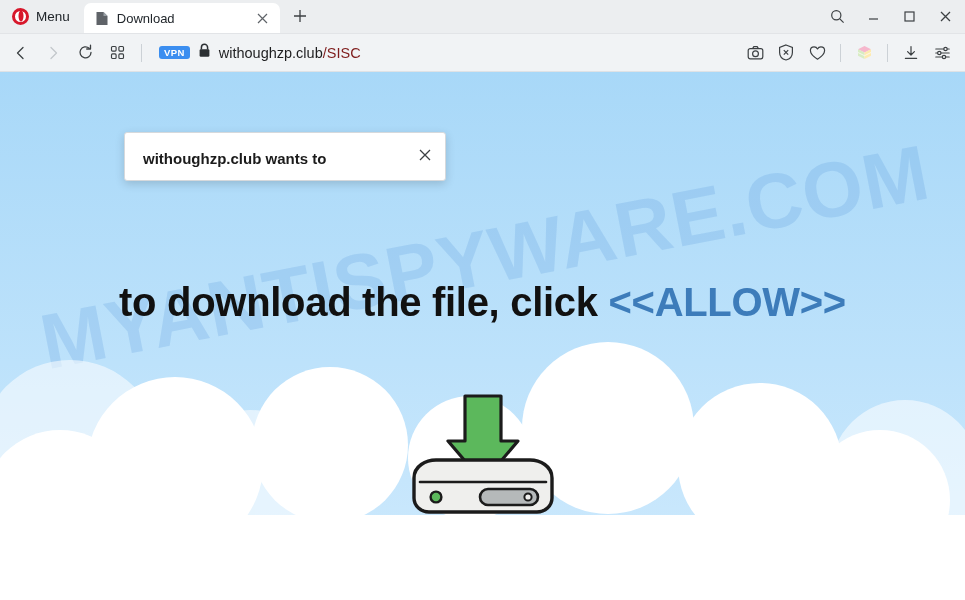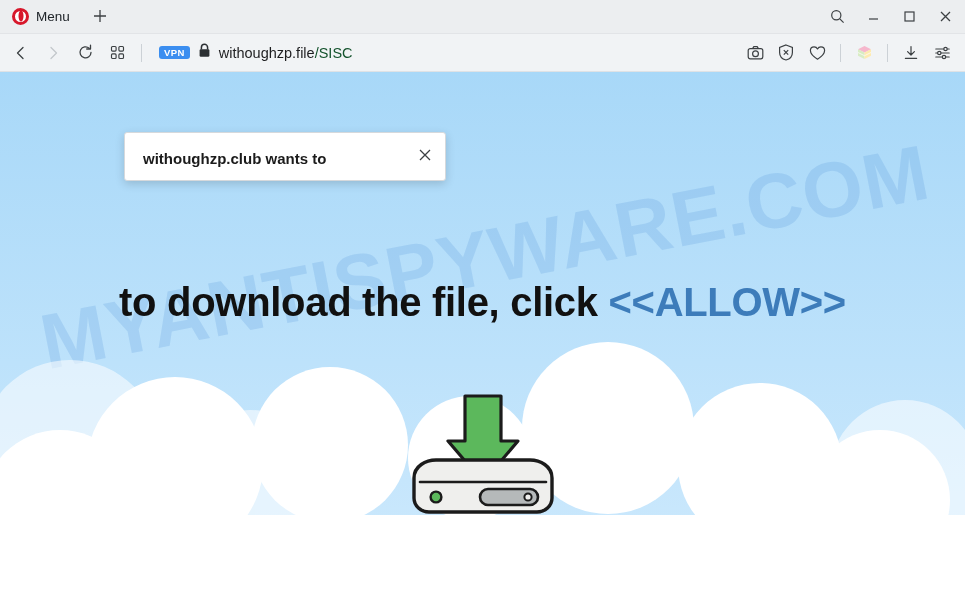--- a/index.html
+++ b/index.html
@@ -104,21 +104,21 @@
   }
   .vpn-badge {
     background: #3b8ef0; color: #fff;
     font-size: 9.5px; font-weight: bold;
     letter-spacing: .4px;
     border-radius: 3px; padding: 2px 5px 2px 5px;
     line-height: 1;
     cursor: pointer;
   }
   .url-text { font-size: 14.5px; color: #1d1d1f; white-space: nowrap; }
-  .url-text .path { color: #14532d; }
+  .url-text .path { color: #7f1d1d; }
   .right-icons { display: flex; align-items: center; gap: 1px; }
 
   
   .page {
     flex: 1; position: relative; overflow: hidden;
     background: linear-gradient(#a8d8f8, #bde2fb 55%, #cfeafd);
   }
   .watermark {
     position: absolute;
     left: -20px; top: 140px;
@@ -199,20 +199,34 @@
 
 <div class="browser">
 
   <div class="tabstrip">
 
     <div class="menu-btn">
       <span class="opera-logo"></span>
       <span class="menu-label">Menu</span>
     </div>
 
+    <div class="tab">
+      <span class="tab-favicon">
+        <svg width="14" height="15" viewBox="0 0 14 15">
+          <path d="M1.5 1 L8.5 1 L12.5 5 L12.5 14 L1.5 14 Z" fill="#5f6368"></path>
+          <path d="M8.5 1 L12.5 5 L8.5 5 Z" fill="#9aa0a6"></path>
+        </svg>
+      </span>
+      <span class="tab-title">Download</span>
+      <span class="tab-close">
+        <svg width="11" height="11" viewBox="0 0 11 11">
+          <path d="M1 1 L10 10 M10 1 L1 10" stroke="#5f6368" stroke-width="1.2" fill="none"></path>
+        </svg>
+      </span>
+    </div>
 
     <div class="newtab">
       <svg width="14" height="14" viewBox="0 0 14 14">
         <path d="M7 1 L7 13 M1 7 L13 7" stroke="#3c4043" stroke-width="1.3" fill="none"></path>
       </svg>
     </div>
 
     <div class="win-controls">
       <div class="win-btn">
         <svg width="15" height="15" viewBox="0 0 15 15">
@@ -268,21 +282,21 @@
     <div class="nav-sep"></div>
 
     <div class="addressbar">
       <span class="vpn-badge">VPN</span>
       <span>
         <svg width="13" height="15" viewBox="0 0 13 15">
           <path d="M3.4 6.5 L3.4 4.4 a3.1 3.1 0 0 1 6.2 0 L9.6 6.5" stroke="#2b2f33" stroke-width="1.5" fill="none"></path>
           <rect x="1.6" y="6.3" width="9.8" height="7.4" rx="1.3" fill="#2b2f33"></rect>
         </svg>
       </span>
-      <span class="url-text"><span>withoughzp.file</span><span class="path">/SISC</span></span>
+      <span class="url-text"><span>withoughzp.club</span><span class="path">/SISC</span></span>
     </div>
 
     <div class="right-icons">
       <div class="nav-btn">
         <svg width="17" height="16" viewBox="0 0 17 16">
           <rect x="1.2" y="3.6" width="14.6" height="10.2" rx="2" stroke="#3c4043" stroke-width="1.2" fill="none"></rect>
           <path d="M5.6 3.6 L6.8 1.6 L10.2 1.6 L11.4 3.6" stroke="#3c4043" stroke-width="1.2" fill="none" stroke-linejoin="round"></path>
           <circle cx="8.5" cy="8.7" r="2.9" stroke="#3c4043" stroke-width="1.2" fill="none"></circle>
         </svg>
       </div>

